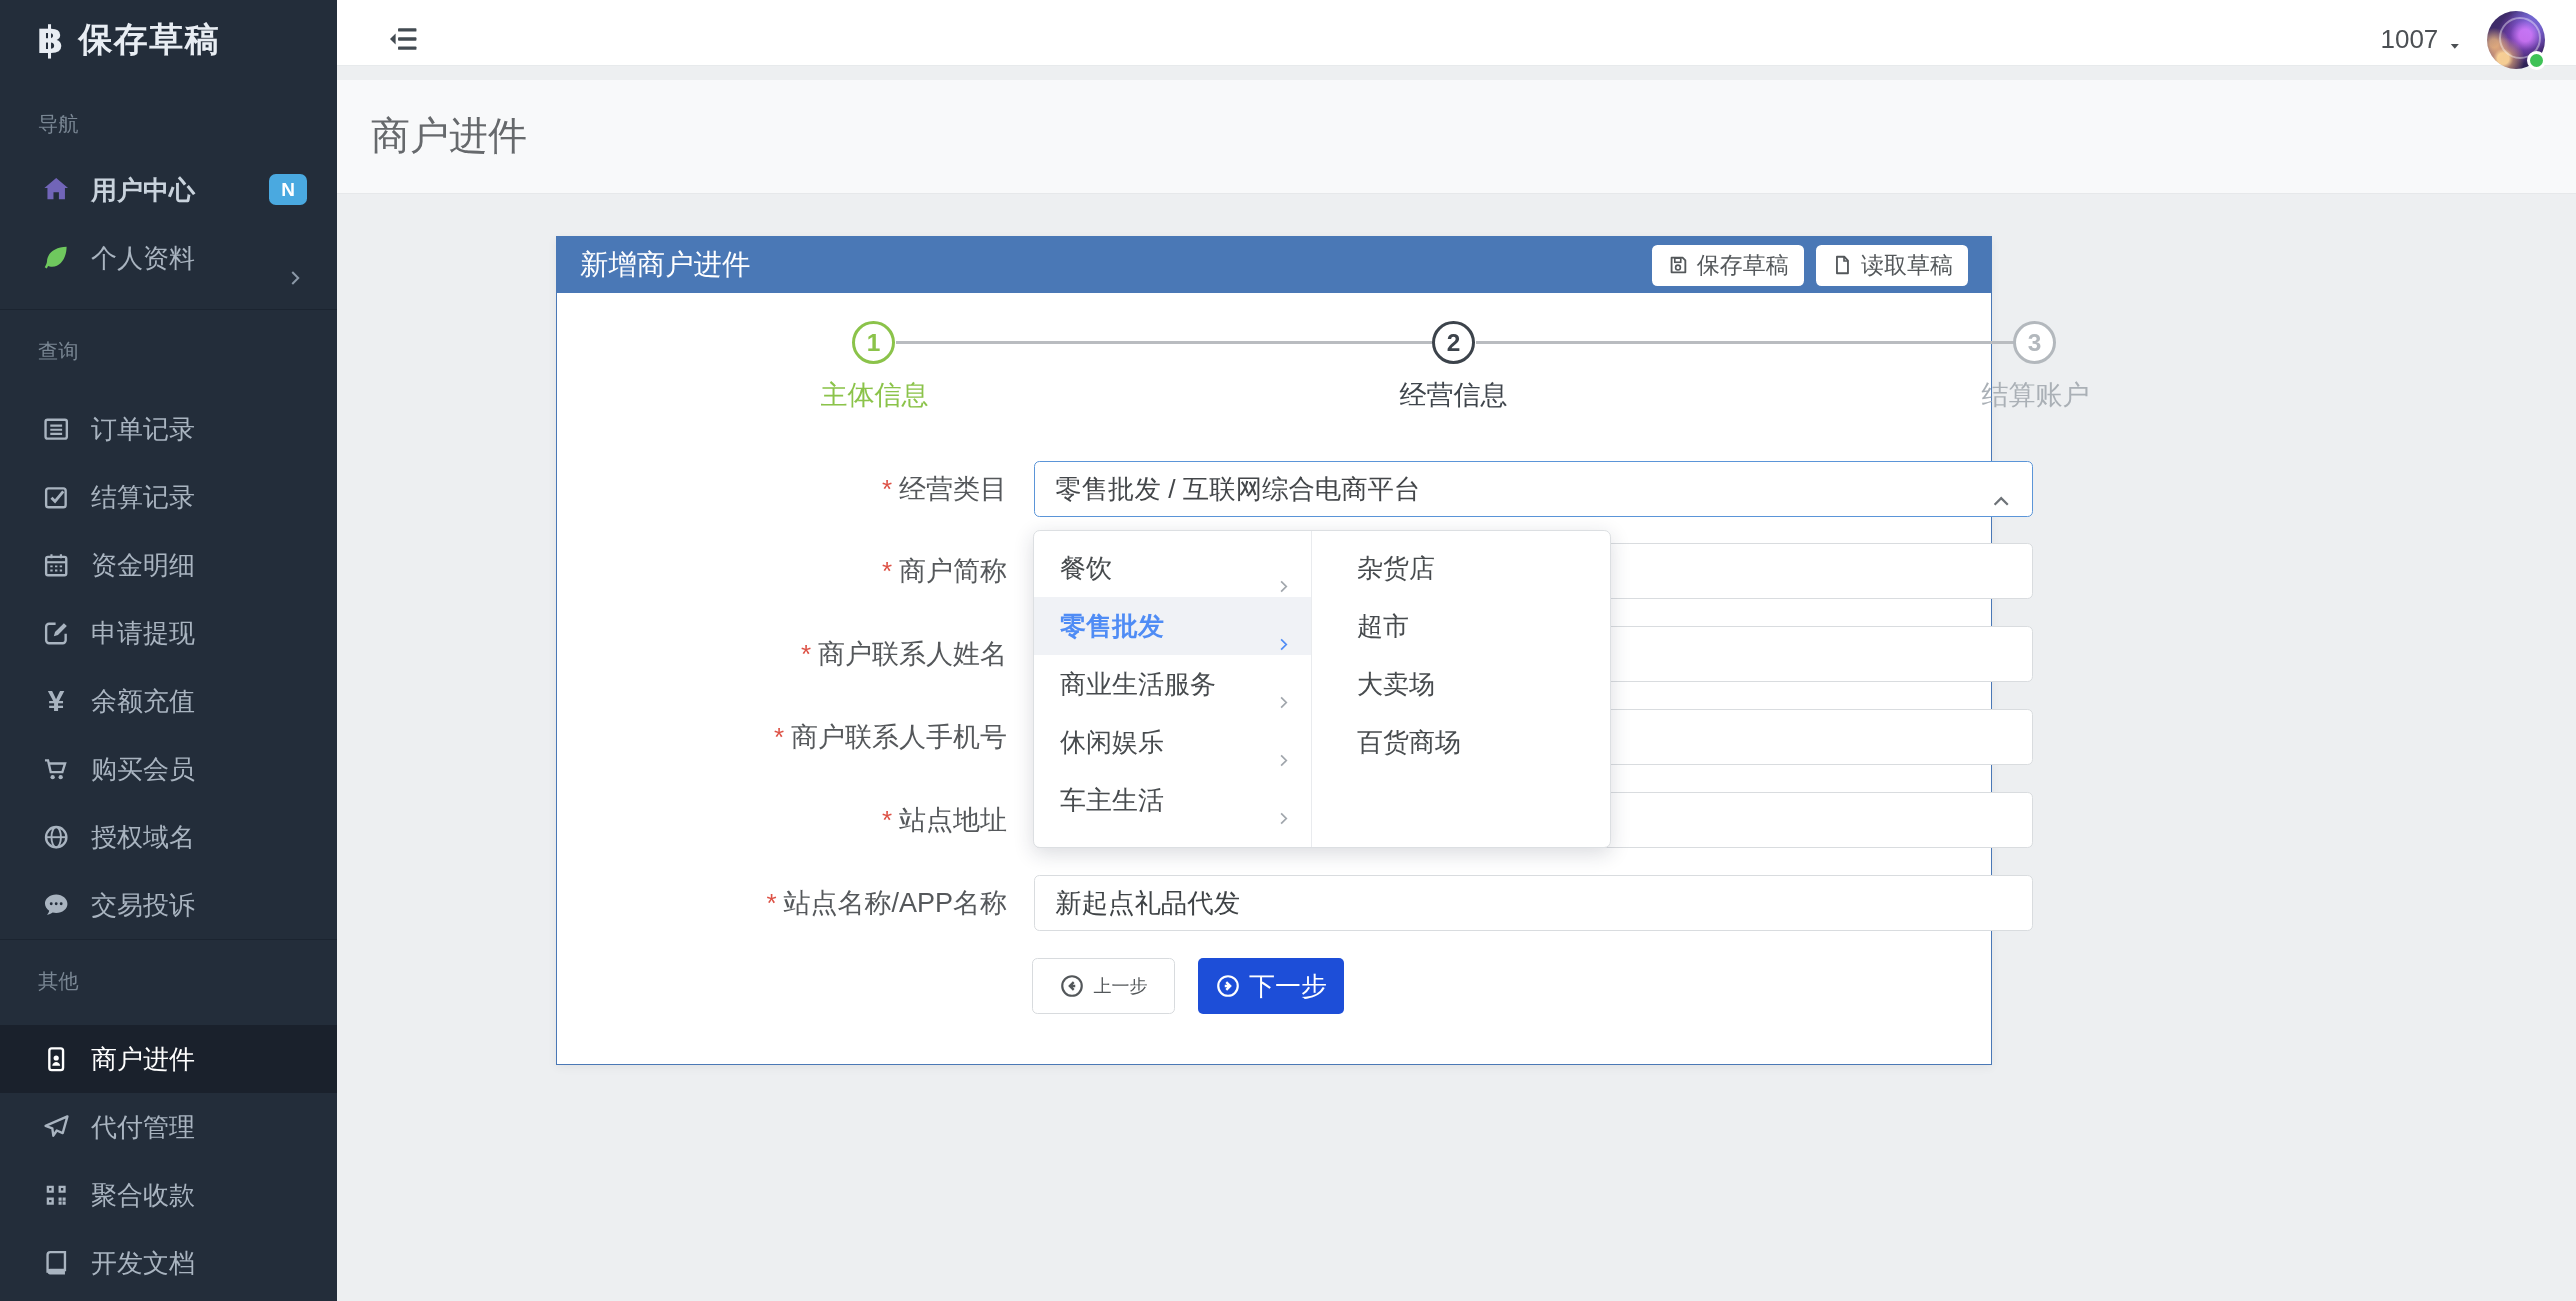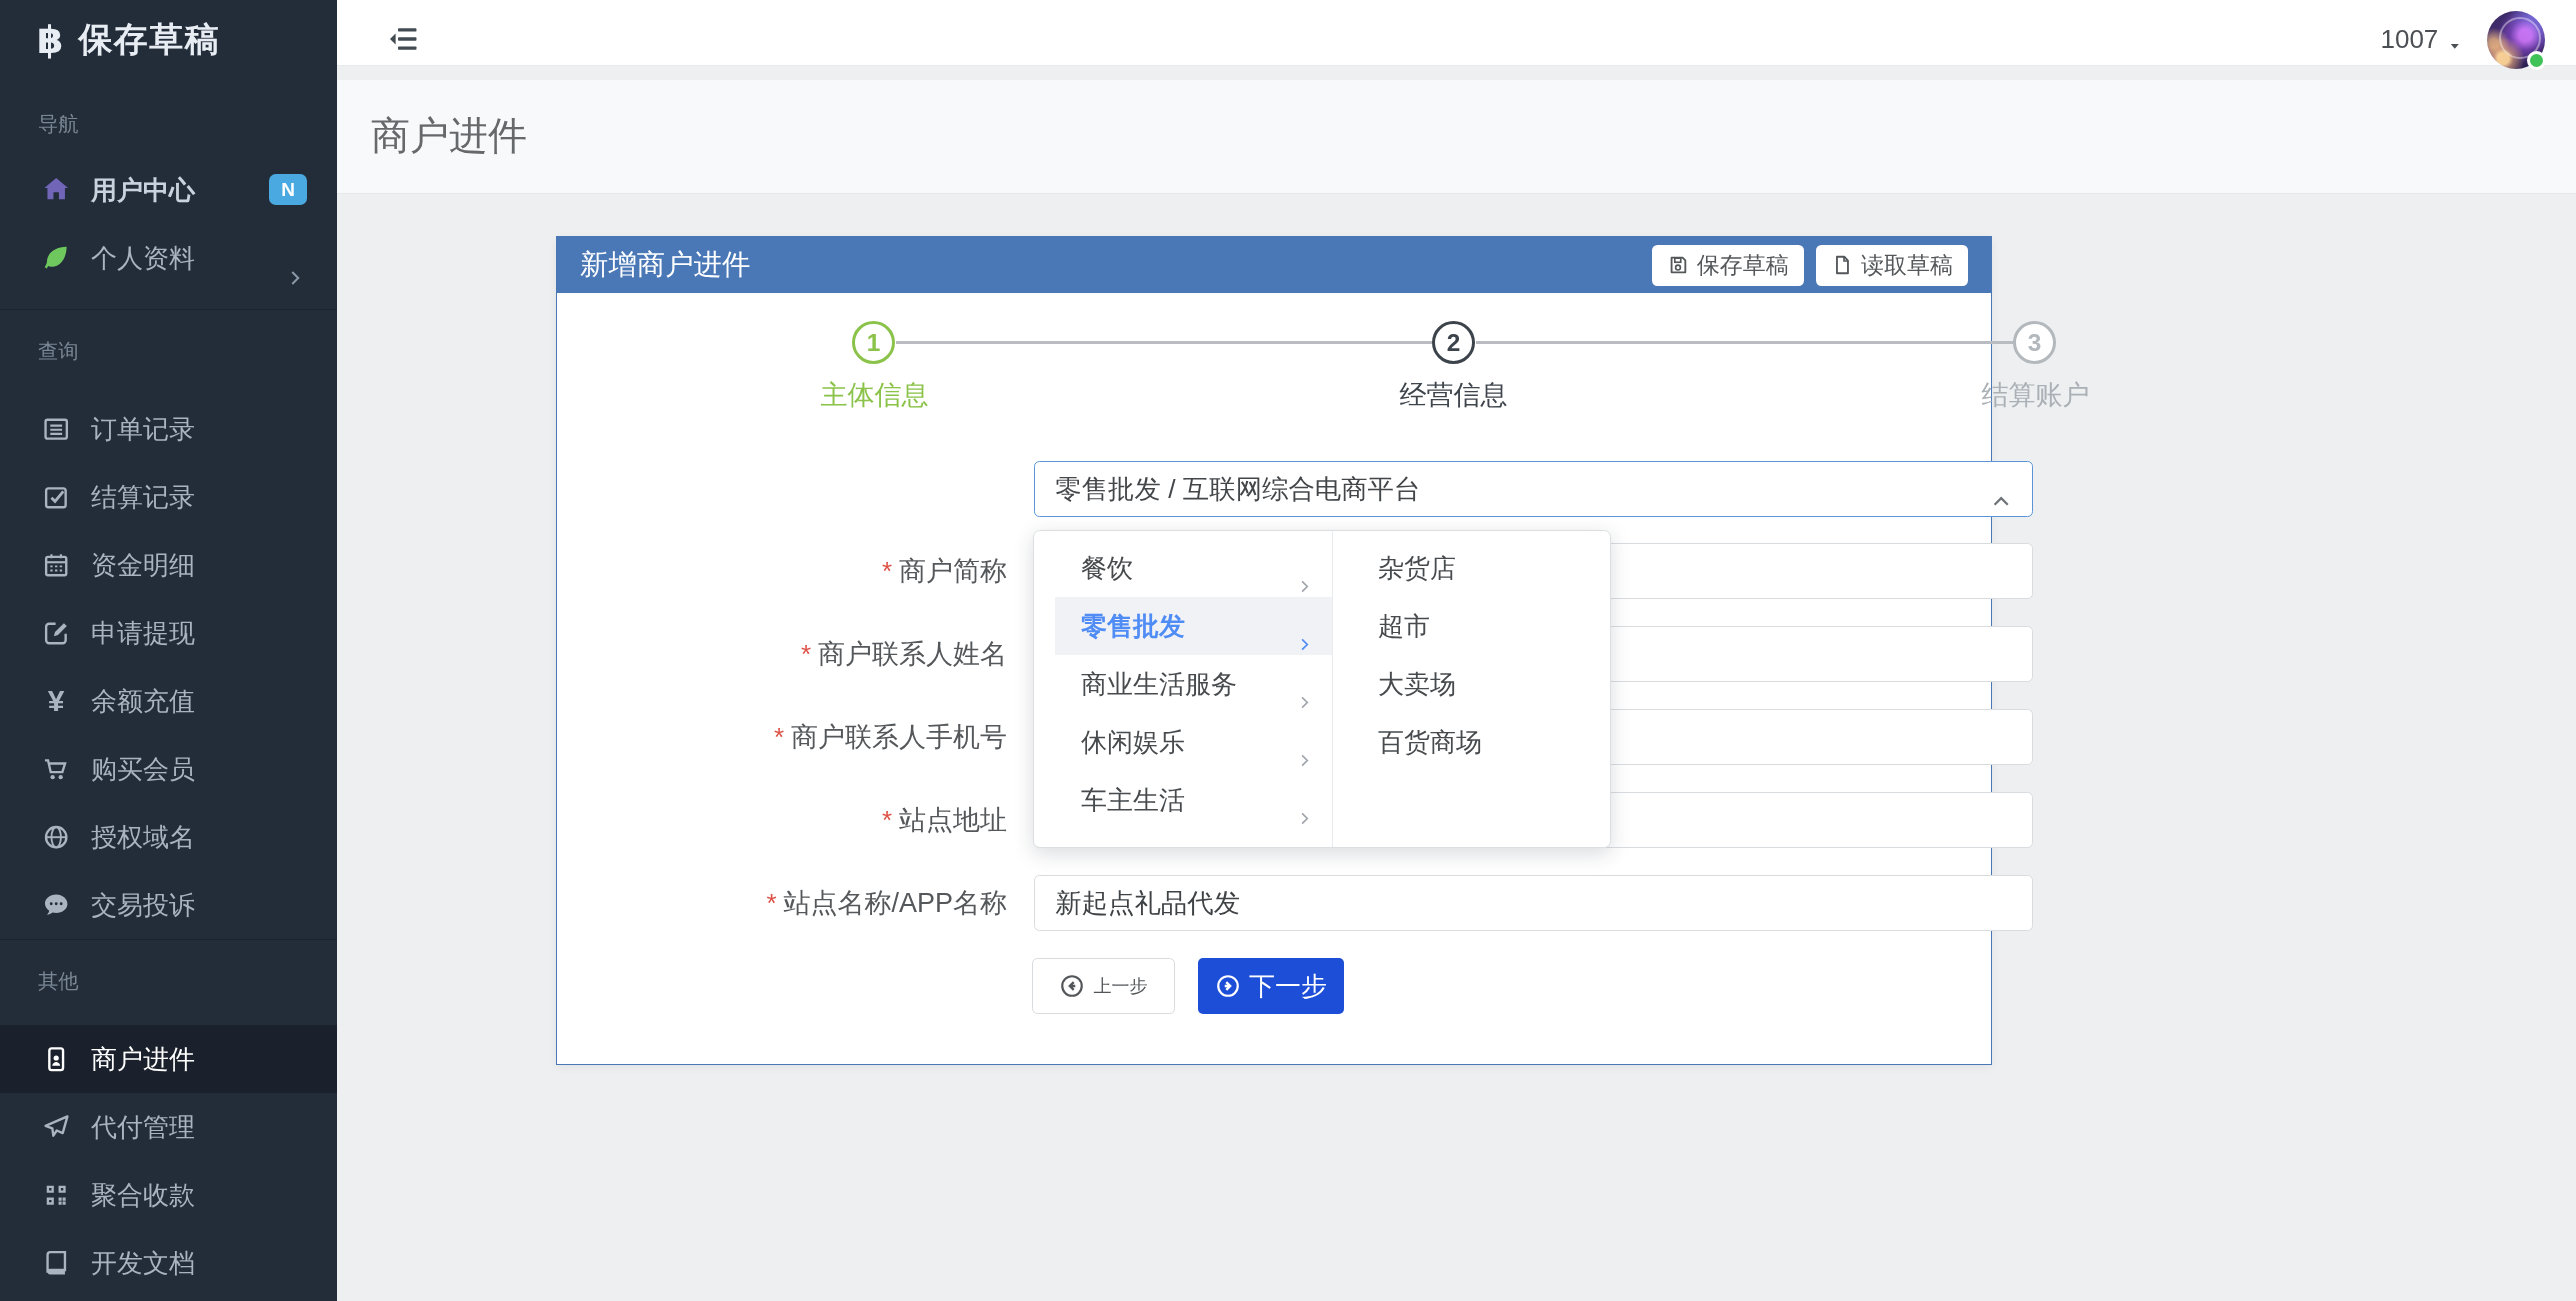--- a/index.html
+++ b/index.html
@@ -100,21 +100,21 @@
              padding:0 61px 0 20.3px; cursor:pointer; white-space:nowrap; overflow:hidden; }
   .chev-up { position:absolute; right:19px; top:16.3px; width:24.4px; height:24.4px; color:#6e7378; }
   .chev-up svg { width:24.4px; height:24.4px; }
 
   .row1 { top:224px; } .row2 { top:306px; } .row3 { top:389px; }
   .row4 { top:472px; } .row5 { top:555px; } .row6 { top:638px; }
 
   
   .dropdown { position:absolute; left:476px; top:293px; width:578px; height:318px; background:#fff;
               border:0.7px solid #dcdfe2; border-radius:6.8px; box-shadow:0 5.4px 20.3px rgba(30,40,60,.16);
-              display:flex; overflow:hidden; z-index:10;padding-left:21px; }
+              display:flex; overflow:hidden; z-index:10; }
   .dcol { padding-top:8.1px; }
   .dcol-left { width:278px; border-right:1.4px solid #e9ebee; }
   .dcol-right { flex:1; }
   .ditem { position:relative; height:58px; line-height:58px; font-size:26px; color:#474b4e;
            padding-left:26px; cursor:pointer; }
   .dcol-right .ditem { padding-left:45px; }
   .ditem .dchev { position:absolute; right:17.6px; top:19px; width:19px; height:19px; color:#a0a6ac; }
   .ditem .dchev svg { width:19px; height:19px; }
   .ditem.sel { background:#f0f2f6; color:#4f8cf5; font-weight:bold; }
   .ditem.sel .dchev { color:#4f8cf5; }
@@ -355,20 +355,21 @@
       <div class="step-line line1"></div>
       <div class="step-line line2"></div>
       <div class="step-circle sc1">1</div>
       <div class="step-circle sc2">2</div>
       <div class="step-circle sc3">3</div>
       <div class="step-label sl1">主体信息</div>
       <div class="step-label sl2">经营信息</div>
       <div class="step-label sl3">结算账户</div>
 
       <div class="frow row1">
+        <span class="flabel"><span class="req">*</span><span>经营类目</span></span>
         <div class="fselect">
           <span>零售批发 / 互联网综合电商平台</span>
           <span class="chev-up">
             <svg viewBox="0 0 24 24">
                 <path d="M5.5 14.5L12 8l6.5 6.5" stroke="currentColor" stroke-width="2.2" fill="none"></path>
               </svg>
           </span>
         </div>
       </div>
 

